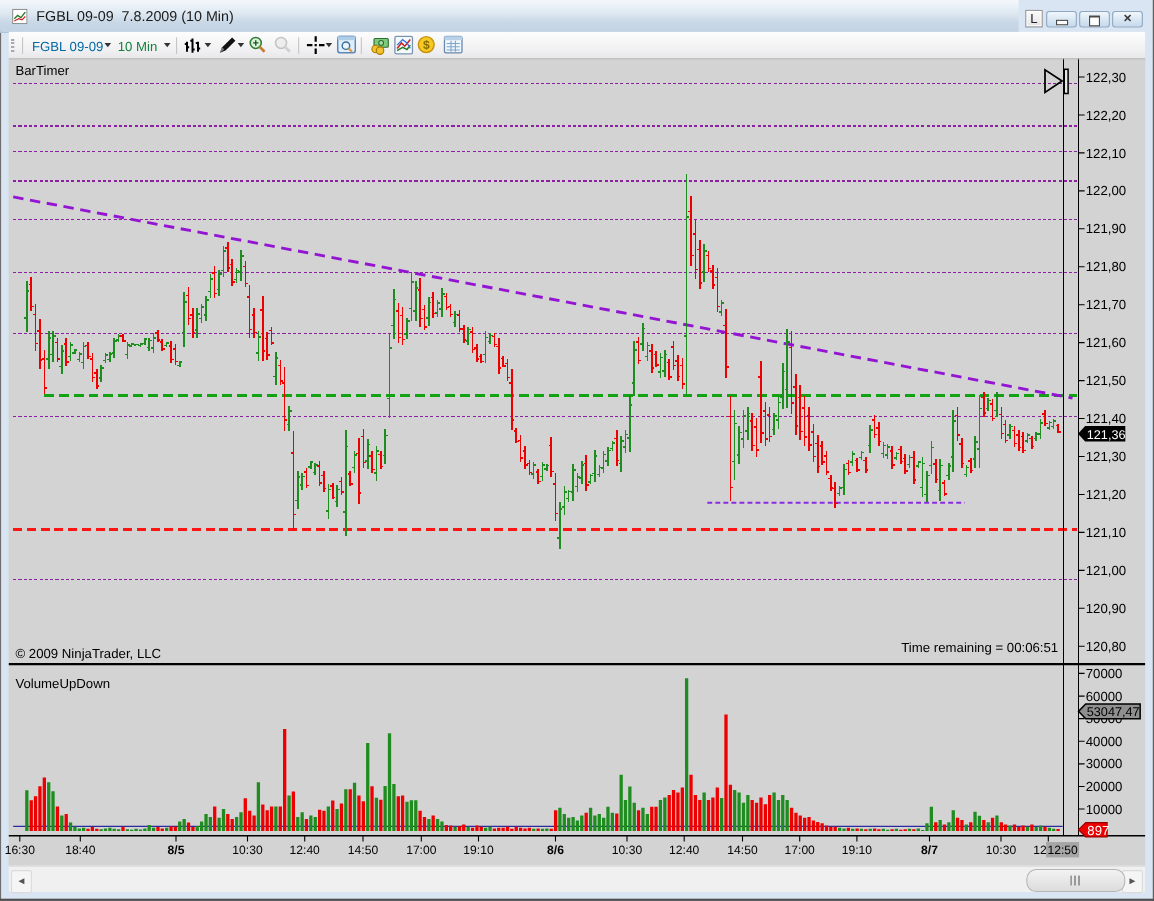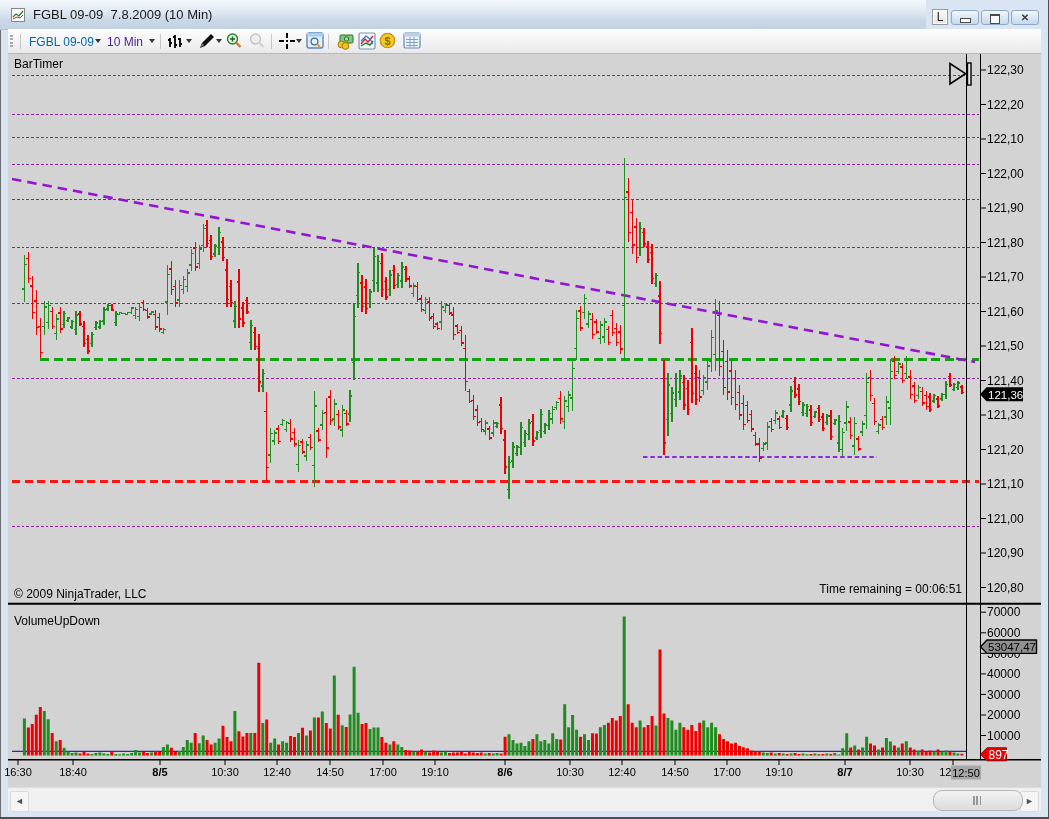--- a/index.html
+++ b/index.html
@@ -146,21 +146,21 @@
       <div style="position:absolute;left:0;top:0;width:100%;height:100%;text-align:center;font:bold 10px Liberation Sans,sans-serif;color:#3a3a3a;line-height:14px">✕</div>
     </div>
 </div>
 <div style="position:absolute;left:8px;top:29px;width:1033px;height:24px;
 background:linear-gradient(#fdfdfd,#f0f0f2 70%,#e8e8ea);border-bottom:1px solid #b9b9b9">
 </div>
 <div style="position:absolute;left:10px;top:35px;width:3px;height:13px;background:repeating-linear-gradient(#aaa 0 2px,transparent 2px 3.4px)"></div>
 <div style="position:absolute;left:20px;top:34px;width:1px;height:15px;background:#c5c5c5"></div>
 <div style="position:absolute;left:29px;top:35px;font:12px Liberation Sans,sans-serif;color:#0369a1">FGBL 09-09</div>
 <div style="position:absolute;left:95px;top:39px;width:0;height:0;border-left:3.5px solid transparent;border-right:3.5px solid transparent;border-top:4px solid #333"></div>
-<div style="position:absolute;left:107px;top:35px;font:12px Liberation Sans,sans-serif;color:#4c1d95">10 Min</div>
+<div style="position:absolute;left:107px;top:35px;font:12px Liberation Sans,sans-serif;color:#15803d">10 Min</div>
 <div style="position:absolute;left:149px;top:39px;width:0;height:0;border-left:3.5px solid transparent;border-right:3.5px solid transparent;border-top:4px solid #333"></div>
 <div style="position:absolute;left:160px;top:34px;width:1px;height:15px;background:#c5c5c5"></div>
 <svg width="17" height="17" viewBox="0 0 17 17" style="position:absolute;left:167px;top:33px">
 <path d="M3 5 v9 M3 7 h-2 M3 10 h2 M8 2 v13 M8 4 h-2 M8 12 h2 M13 5 v9 M13 6 h-2 M13 11 h2" stroke="#000" stroke-width="1.8" fill="none"></path>
 </svg>
 <div style="position:absolute;left:186px;top:39px;width:0;height:0;border-left:3.5px solid transparent;border-right:3.5px solid transparent;border-top:4px solid #333"></div>
 <svg width="19" height="19" viewBox="0 0 19 19" style="position:absolute;left:197px;top:32px">
 <path d="M3 16 L5 11 L14 2 L17 5 L8 14 Z" fill="#111"></path>
 <path d="M3 16 L5 11 L7 13 Z" fill="#777"></path>
 </svg>

